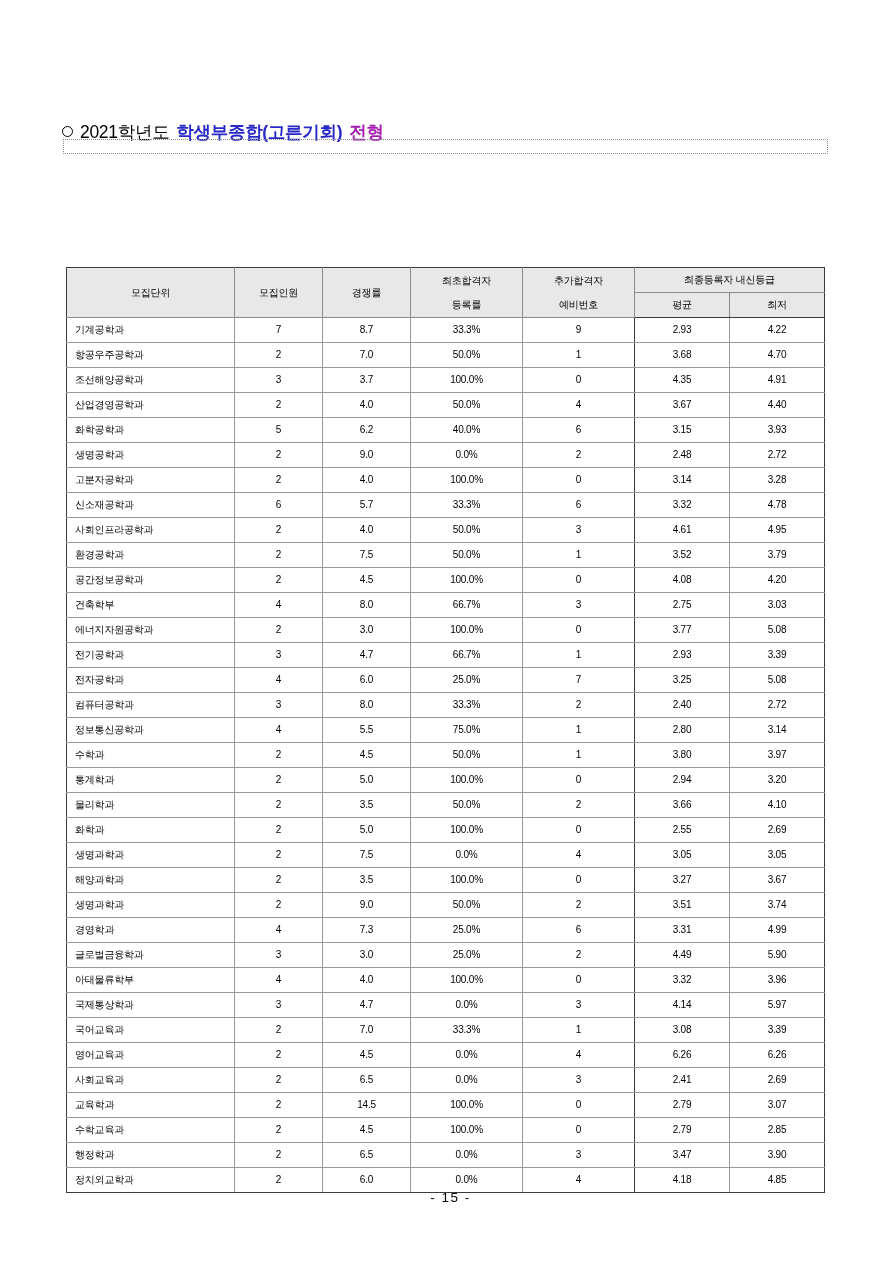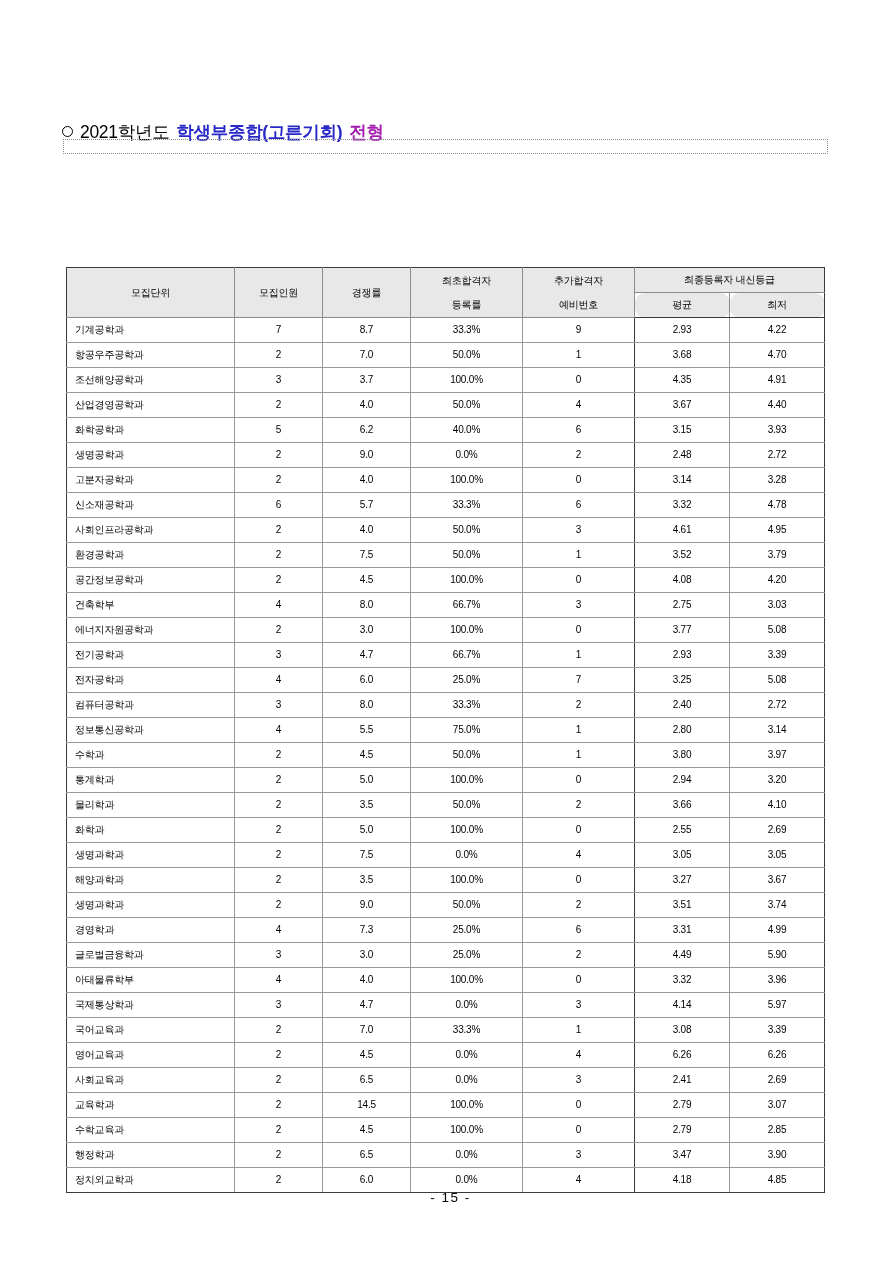--- a/index.html
+++ b/index.html
@@ -120,21 +120,21 @@
     vertical-align: middle;
     letter-spacing: -0.2px;
   }
   table.data thead th {
     background: #e8e8e8;
     font-weight: 400;
     border-color: #8a8a8a;
   }
   thead .h-tall { height: 50px; line-height: 1.25; }
   thead .h-two  { height: 50px; line-height: 1.25; }
-  thead .h-sub  { height: 25px; line-height: 25px; border-radius: 10px; }
+  thead .h-sub  { height: 25px; line-height: 25px; }
   thead .h-top  { height: 25px; line-height: 25px; }
 
   table.data tbody td.dept {
     text-align: left;
     padding-left: 8px;
   }
   
   table.data {
     border: 1.6px solid #3a3a3a;
   }

